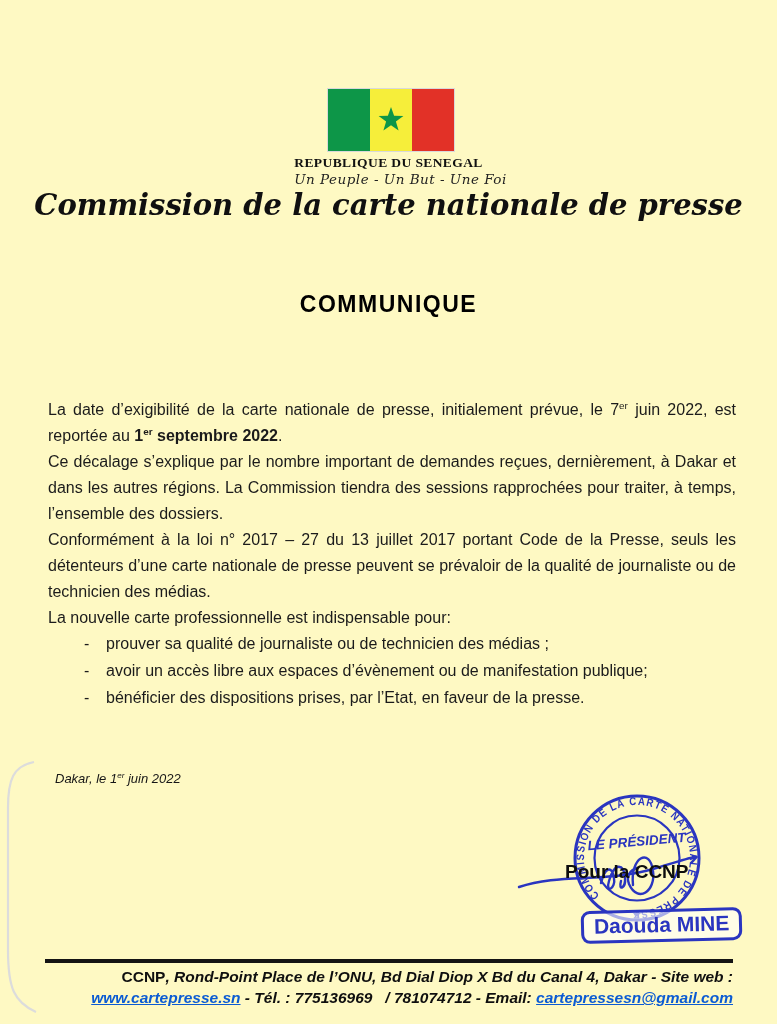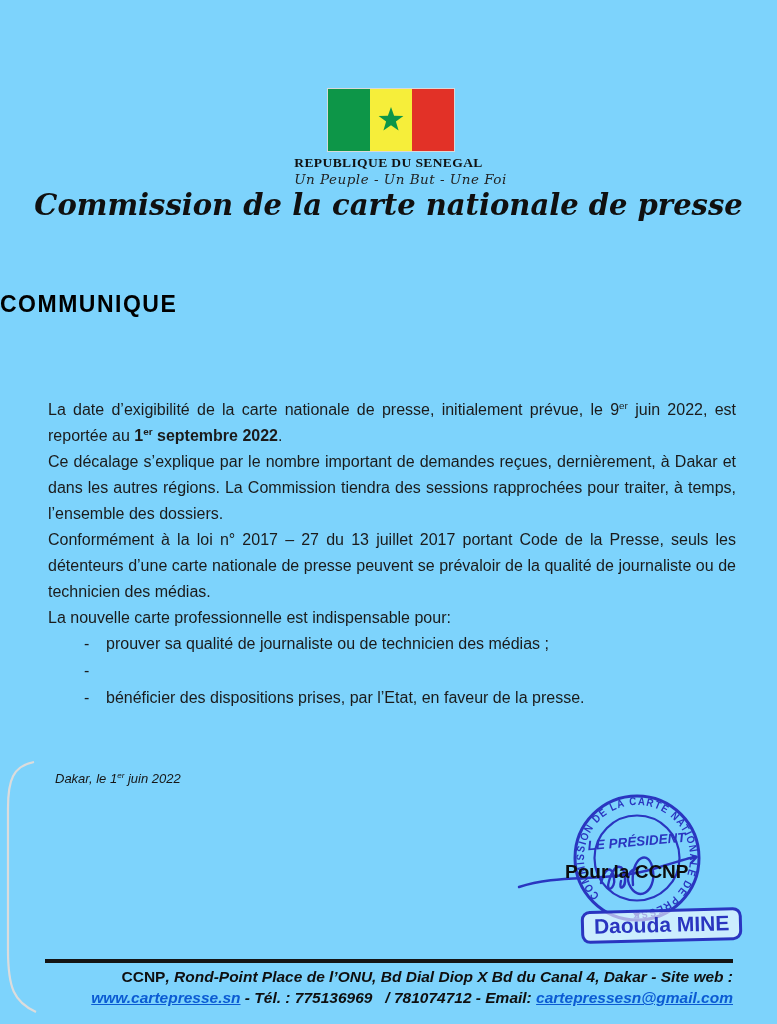--- a/index.html
+++ b/index.html
@@ -1,29 +1,29 @@
 <!DOCTYPE html>
 <html><head>
 <meta charset="utf-8">
 <style>
   html,body { margin:0; padding:0; }
   .page {
-    position:relative; width:777px; height:1024px; background:#7dd3fc;
+    position:relative; width:777px; height:1024px; background:#fef9c3;
     overflow:hidden; font-family:"Liberation Sans", sans-serif; color:#1d1d1d;
   }
   
   .flag { position:absolute; left:327px; top:88px; width:128px; height:64px; }
   .country { position:absolute; top:155px; left:0; width:100%; text-align:center;
     font-family:"Liberation Serif", serif; font-weight:bold; font-size:13.5px; letter-spacing:.4px; color:#111; }
   .motto { position:absolute; top:171px; left:0; width:100%; text-align:center;
     font-family:"DejaVu Serif", serif; font-style:italic; font-size:13.5px; color:#222; letter-spacing:.5px;padding-left:12px; }
   .org-title { position:absolute; top:188px; left:0; width:100%; text-align:center;
     font-family:"DejaVu Serif", serif; font-style:italic; font-weight:600; font-size:29px; color:#101010; }
   
-  .doc-title { position:absolute; top:291px; left:0; width:100%; 
+  .doc-title { position:absolute; top:291px; left:0; width:100%; text-align:center;
     font-weight:bold; font-size:23px; letter-spacing:1.5px; color:#000; }
   .doc-subtitle { position:absolute; top:349px; left:0; width:100%; text-align:center;
     font-weight:bold; font-style:italic; font-size:18px; color:#000; }
   
   .body-text { position:absolute; top:397px; left:48px; width:688px;
     font-size:16px; line-height:26px; text-align:justify; color:#1b1b1b; }
   .body-text .para { margin:0; }
   sup { font-size:.62em; vertical-align:super; line-height:0; }
   .bullets { margin:0; padding:0; list-style:none; }
   .bullets li { display:flex; margin:0 0 1px 36px; text-align:left; }
@@ -65,31 +65,32 @@
     <rect x="0.5" y="0.5" width="127" height="63" fill="none" stroke="#d9d9d9"></rect>
   </svg>
 
   <div class="country">REPUBLIQUE DU SENEGAL</div>
   <div class="motto">Un Peuple - Un But - Une Foi</div>
   <div class="org-title">Commission de la carte nationale de presse</div>
 
   <div class="doc-title">COMMUNIQUE</div>
 
   <div class="body-text">
-    <div class="para"><span>La date d’exigibilité de la carte nationale de presse, initialement prévue, le 9</span><sup>er</sup><span> juin 2022, est reportée au </span><b><span>1</span><sup>er</sup><span> septembre 2022</span></b><span>.</span></div>
+    <div class="para"><span>La date d’exigibilité de la carte nationale de presse, initialement prévue, le 7</span><sup>er</sup><span> juin 2022, est reportée au </span><b><span>1</span><sup>er</sup><span> septembre 2022</span></b><span>.</span></div>
     <div class="para">Ce décalage s’explique par le nombre important de demandes reçues, dernièrement, à Dakar et dans les autres régions. La Commission tiendra des sessions rapprochées pour traiter, à temps, l’ensemble des dossiers.</div>
     <div class="para">Conformément à la loi n° 2017 – 27 du 13 juillet 2017 portant Code de la Presse, seuls les détenteurs d’une carte nationale de presse peuvent se prévaloir de la qualité de journaliste ou de technicien des médias.</div>
     <div class="para">La nouvelle carte professionnelle est indispensable pour:</div>
     <ul class="bullets">
       <li>
           <span class="dash">-</span>
           <span>prouver sa qualité de journaliste ou de technicien des médias ;</span>
         </li>
       <li>
           <span class="dash">-</span>
+          <span>avoir un accès libre aux espaces d’évènement ou de manifestation publique;</span>
         </li>
       <li>
           <span class="dash">-</span>
           <span>bénéficier des dispositions prises, par l’Etat, en faveur de la presse.</span>
         </li>
     </ul>
   </div>
 
 
   <div class="dateline"><span>Dakar, le 1</span><sup>er</sup><span> juin 2022</span></div>

